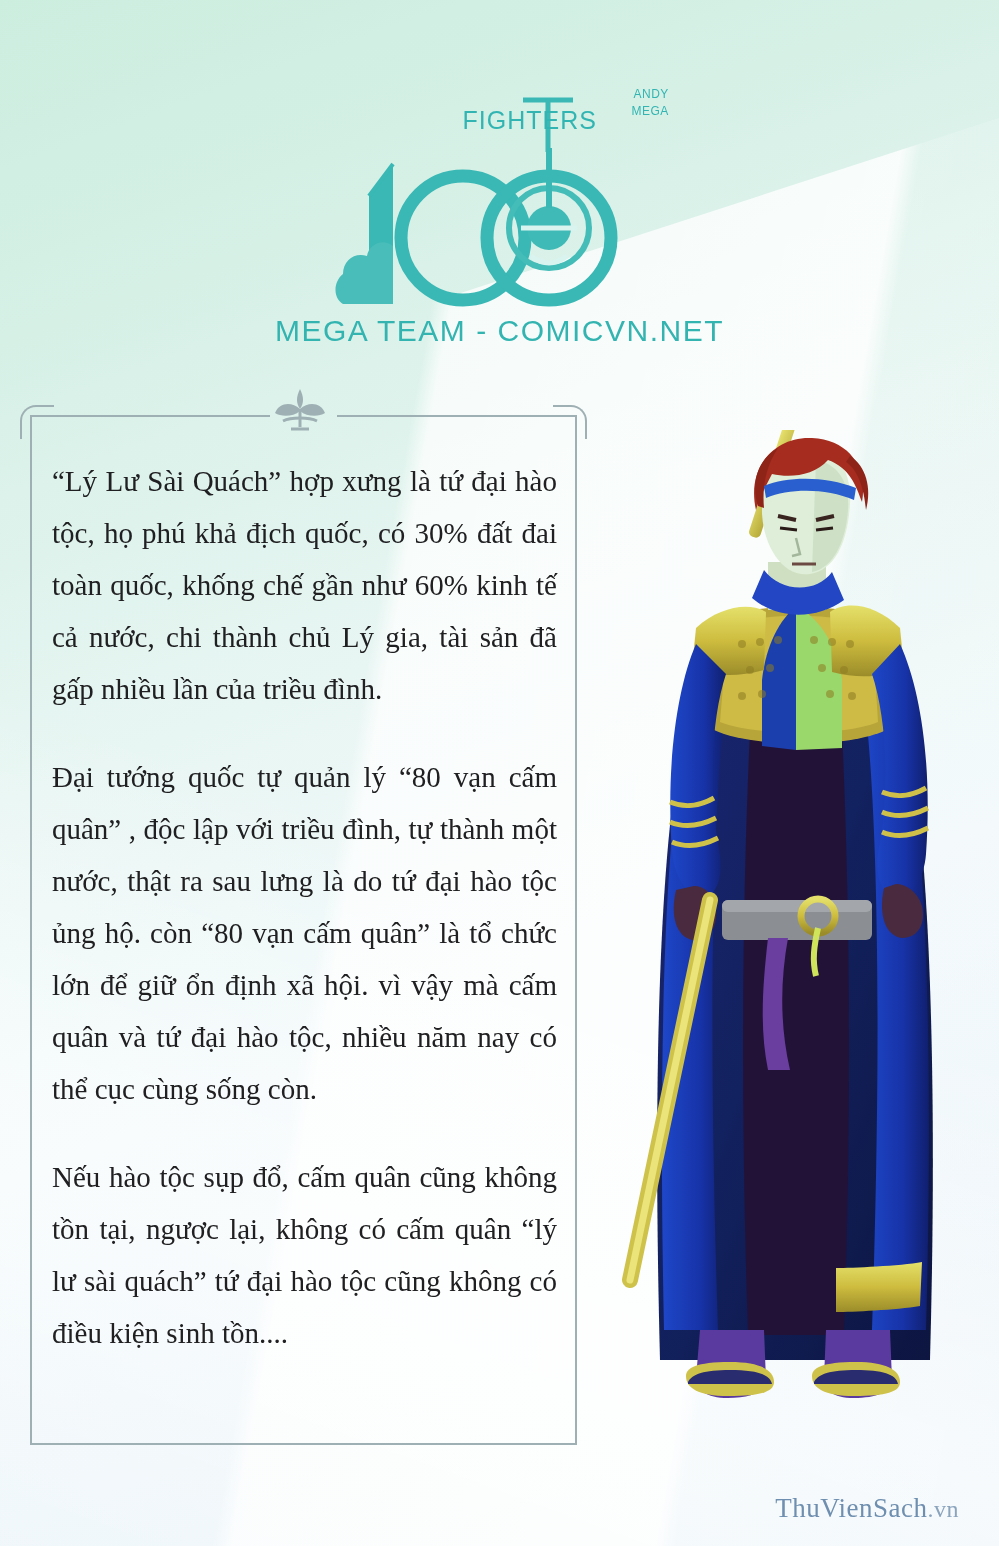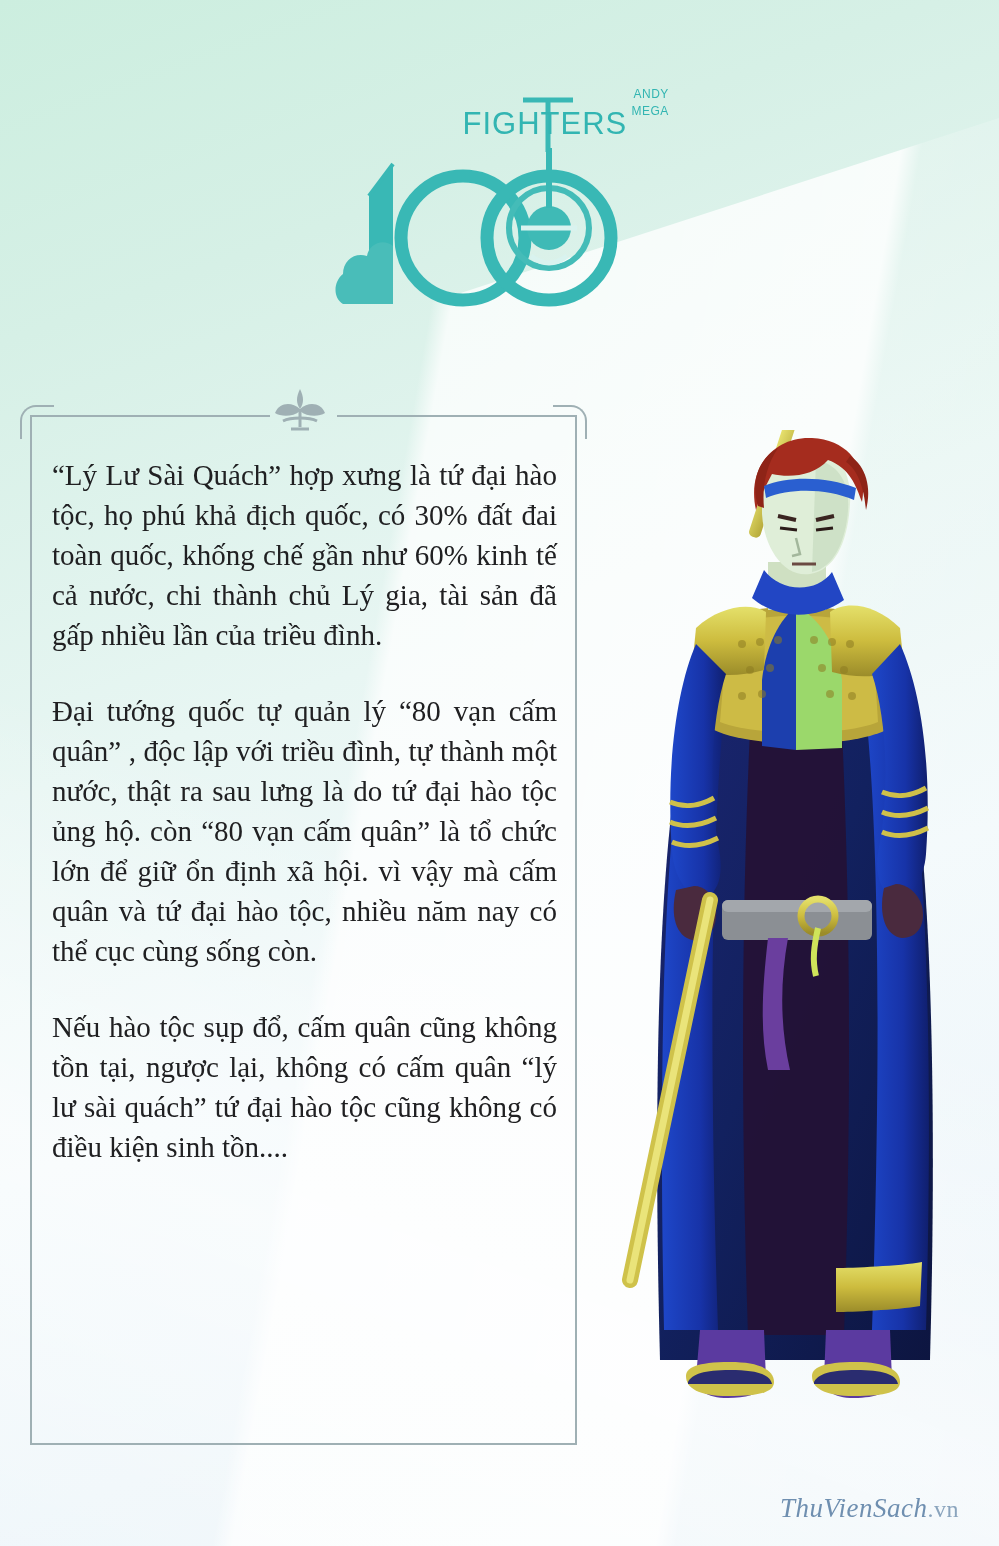--- a/index.html
+++ b/index.html
@@ -51,21 +51,21 @@
     width: 330px;
     height: 230px;
     margin: 0 auto;
   }
   .logo-art svg { display: block; }
   .logo-fighters {
     position: absolute;
     left: 128px;
     top: 28px;
     font-family: "Liberation Sans", sans-serif;
-    font-size: 31px;
+    font-size: 25px;
     letter-spacing: 1px;
     color: #32b5b2;
     font-weight: 400;
   }
   .logo-andy {
     position: absolute;
     left: 297px;
     top: 8px;
     font-family: "Liberation Sans", sans-serif;
     font-size: 12px;
@@ -143,38 +143,38 @@
   }
 
   .text-body {
     position: absolute;
     left: 40px;
     top: 60px;
     width: 505px;
     color: #202022;
     font-family: "Liberation Serif", serif;
     font-size: 29px;
-    line-height: 40px;
+    line-height: 52px;
     text-align: justify;
   }
   .para { margin: 0 0 36px 0; }
   .para:last-child { margin-bottom: 12px; }
   .para.center-last { text-align: justify; }
 
   
   .footer {
     position: absolute;
     right: 40px;
     bottom: 22px;
     font-family: "Liberation Serif", serif;
     font-size: 27px;
     color: #7d98b5;
     letter-spacing: 0.5px;
   }
-  .footer .thu { color: #6f8fb0; font-style: italic; }
+  .footer .thu { color: #6f8fb0; }
   .footer .vn { color: #8aa4bd; font-size: 24px; margin-top: 20px; }
 </style>
 </head>
 <body>
 
 <div class="page">
 
   <div class="wash"></div>
   <div class="wash2"></div>
 
@@ -199,20 +199,21 @@
 
         <path d="M188 22 L238 22" stroke="#39b8b5" stroke-width="5"></path>
         <path d="M213 22 L213 74" stroke="#39b8b5" stroke-width="5"></path>
       </svg>
       <div class="logo-fighters">FIGHTERS</div>
       <div class="logo-andy">
         <div>ANDY</div>
         <div>MEGA</div>
       </div>
     </div>
+    <div class="logo-team">MEGA TEAM - COMICVN.NET</div>
   </div>
 
   <div class="character">
     <svg width="390" height="1000" viewBox="0 0 390 1000">
       <defs>
         <linearGradient id="robe" x1="0" y1="0" x2="1" y2="1">
           <stop offset="0%" stop-color="#1b2570"></stop>
           <stop offset="45%" stop-color="#12215f"></stop>
           <stop offset="100%" stop-color="#0d1540"></stop>
         </linearGradient>

